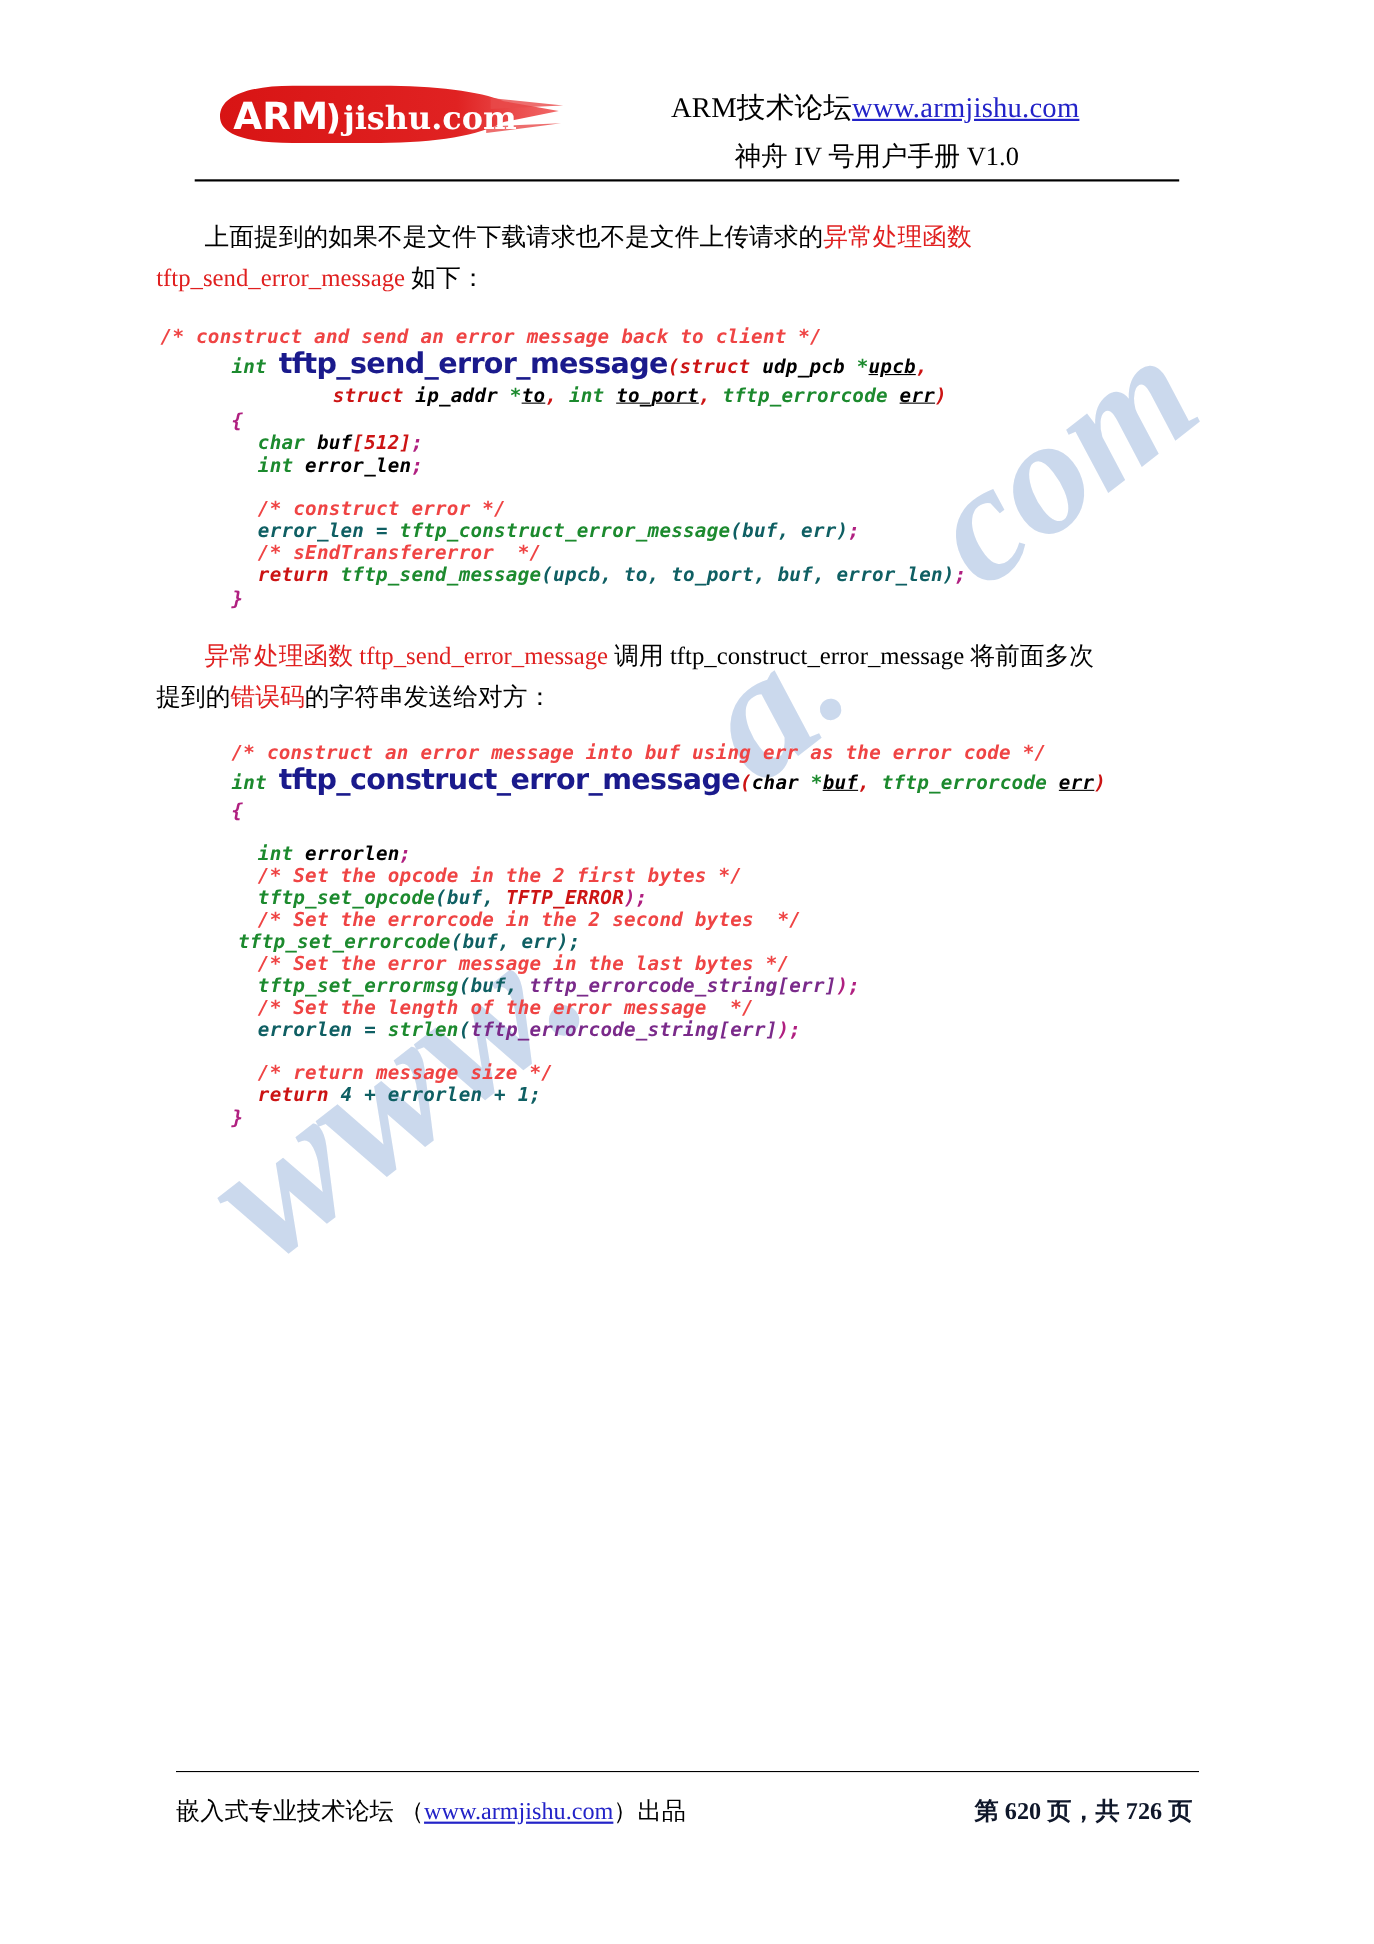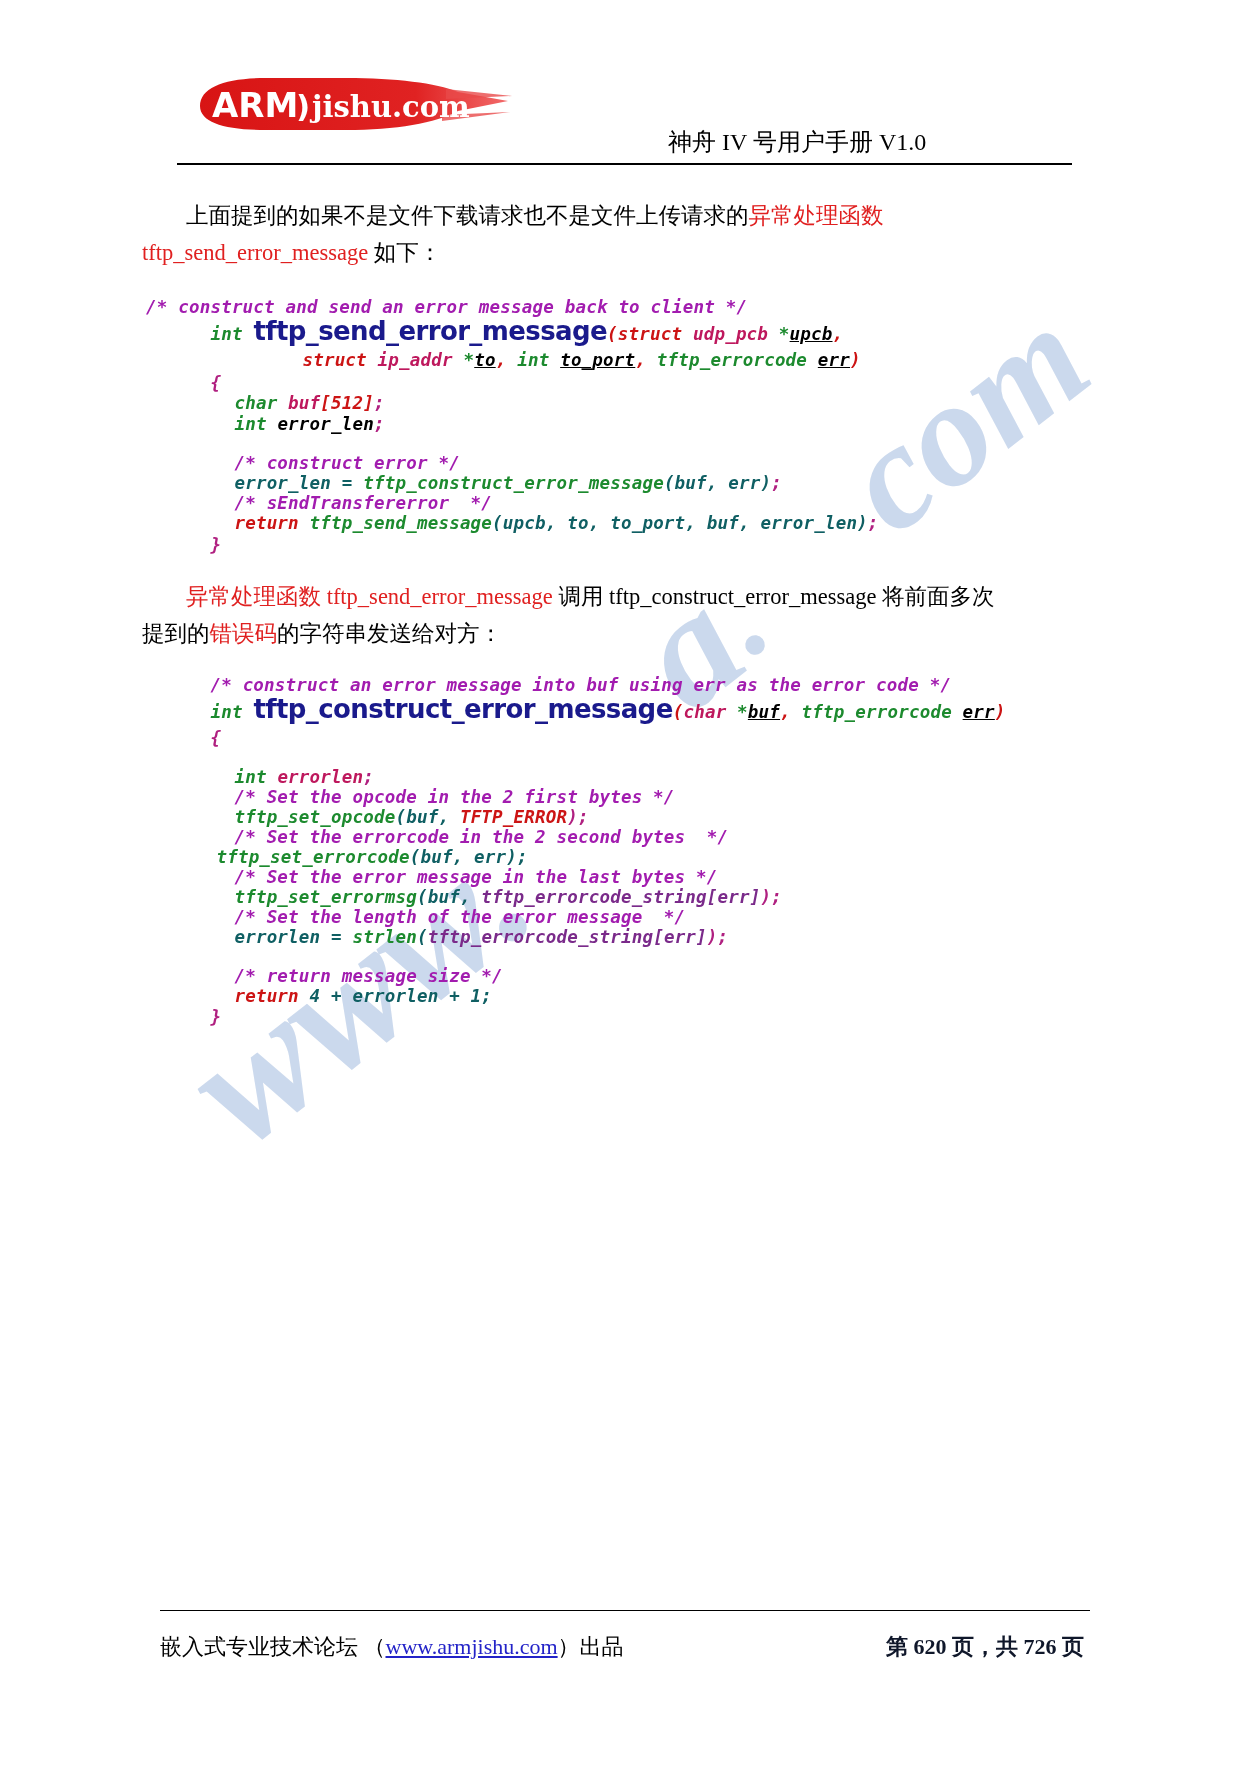--- a/index.html
+++ b/index.html
@@ -107,25 +107,25 @@
   .code {
     position: absolute;
     font-family: "DejaVu Sans Mono", "Liberation Mono", monospace;
     font-size: 17.5px;
     line-height: 20.6px;
     font-style: italic;
     font-weight: bold;
     white-space: pre;
     letter-spacing: .2px;
   }
-  .code .c-comment  { color: #a21caf; }
+  .code .c-comment  { color: #ef4444; }
   .code .c-type     { color: #1c8a2e; }
   .code .c-fn       { color: #1c8a2e; }
   .code .c-var      { color: #0f5f63; }
-  .code .c-black    { color: #be185d; }
+  .code .c-black    { color: #000000; }
   .code .c-red      { color: #cc1414; }
   .code .c-punct    { color: #b02080; }
   .code .c-brace    { color: #b02080; }
   .code .c-purple   { color: #7a2a8a; }
   .code .c-navy     { color: #000000; }
   .code .c-star     { color: #1c8a2e; }
   .code .u          { text-decoration: underline; }
 
   .fn-title {
     font-family: "DejaVu Sans", "Liberation Sans", sans-serif;
@@ -198,20 +198,23 @@
         </defs>
         <path d="M4,31 C4,12 30,3 70,3 L150,3 C200,3 240,8 262,17 L312,26 L262,36 C240,48 200,55 150,55 L70,55 C30,55 4,48 4,31 Z" fill="url(#gred)"></path>
         <path d="M250,14 L316,21 L250,24 Z" fill="#e84a4a" opacity=".8"></path>
         <path d="M246,40 L314,37 L246,46 Z" fill="#e84a4a" opacity=".8"></path>
         <text x="16" y="42" font-family="DejaVu Sans, sans-serif" font-size="34" font-weight="bold" fill="#ffffff">ARM</text>
         <text x="100" y="42" font-family="DejaVu Sans, sans-serif" font-size="31" font-weight="bold" fill="#ffffff">)</text>
         <text x="116" y="42" font-family="DejaVu Serif, serif" font-size="29" font-weight="bold" fill="#ffffff">jishu.com</text>
       </svg>
     </div>
 
+    <div class="header-line1">
+      <span>ARM技术论坛</span><span class="site">www.armjishu.com</span>
+    </div>
     <div class="header-line2">神舟 IV 号用户手册 V1.0</div>
     <div class="header-rule"></div>
   </div>
 
   <div class="content">
 
     <div class="para" style="left:186px; top:197px;">
       <span>上面提到的如果不是文件下载请求也不是文件上传请求的</span><span class="red">异常处理函数</span>
     </div>
     <div class="para" style="left:142px; top:234px;">

